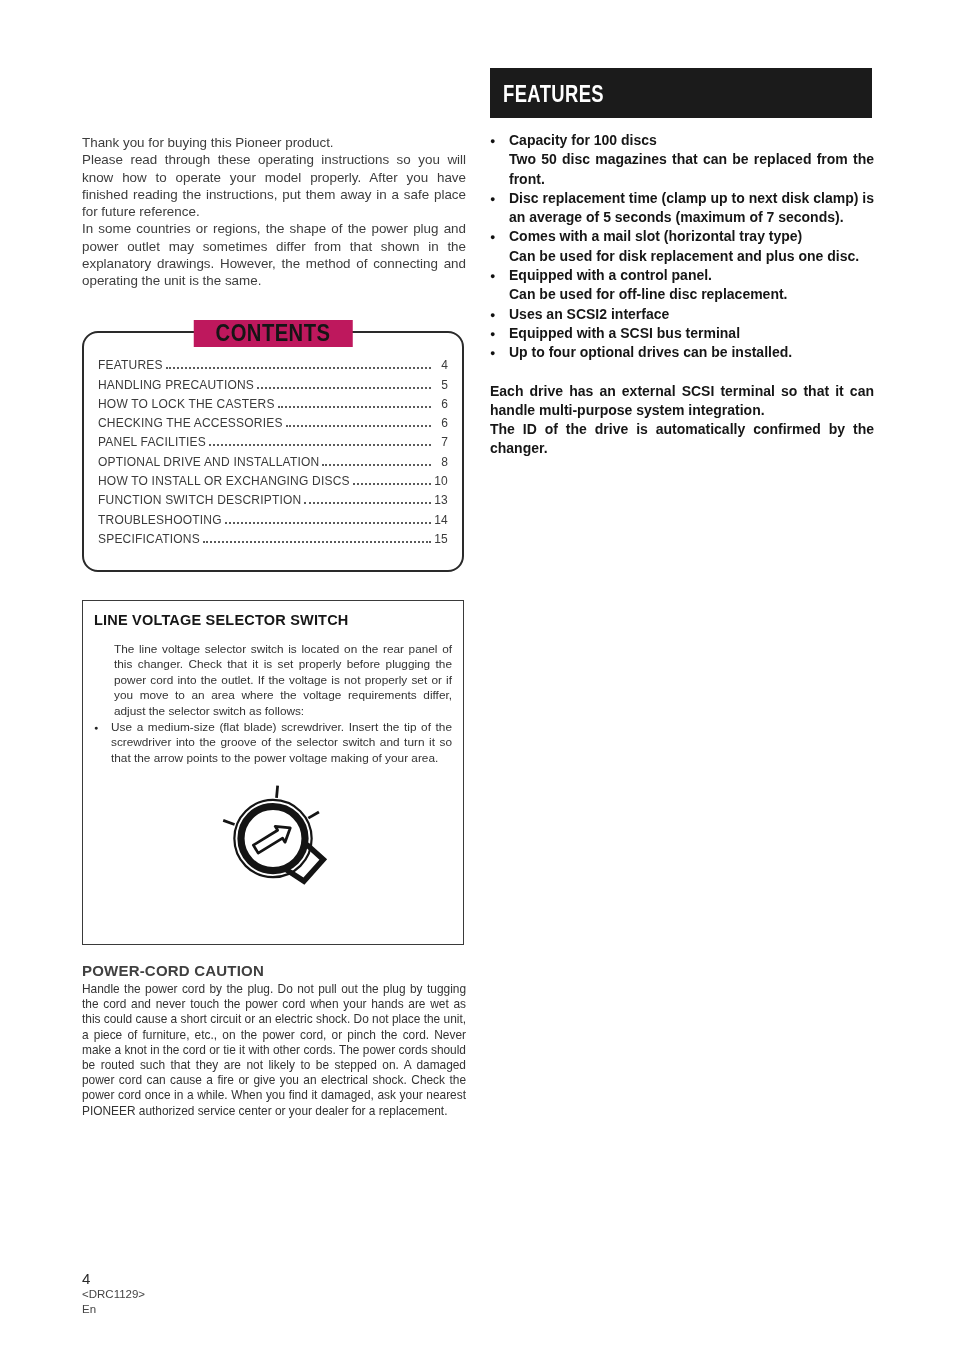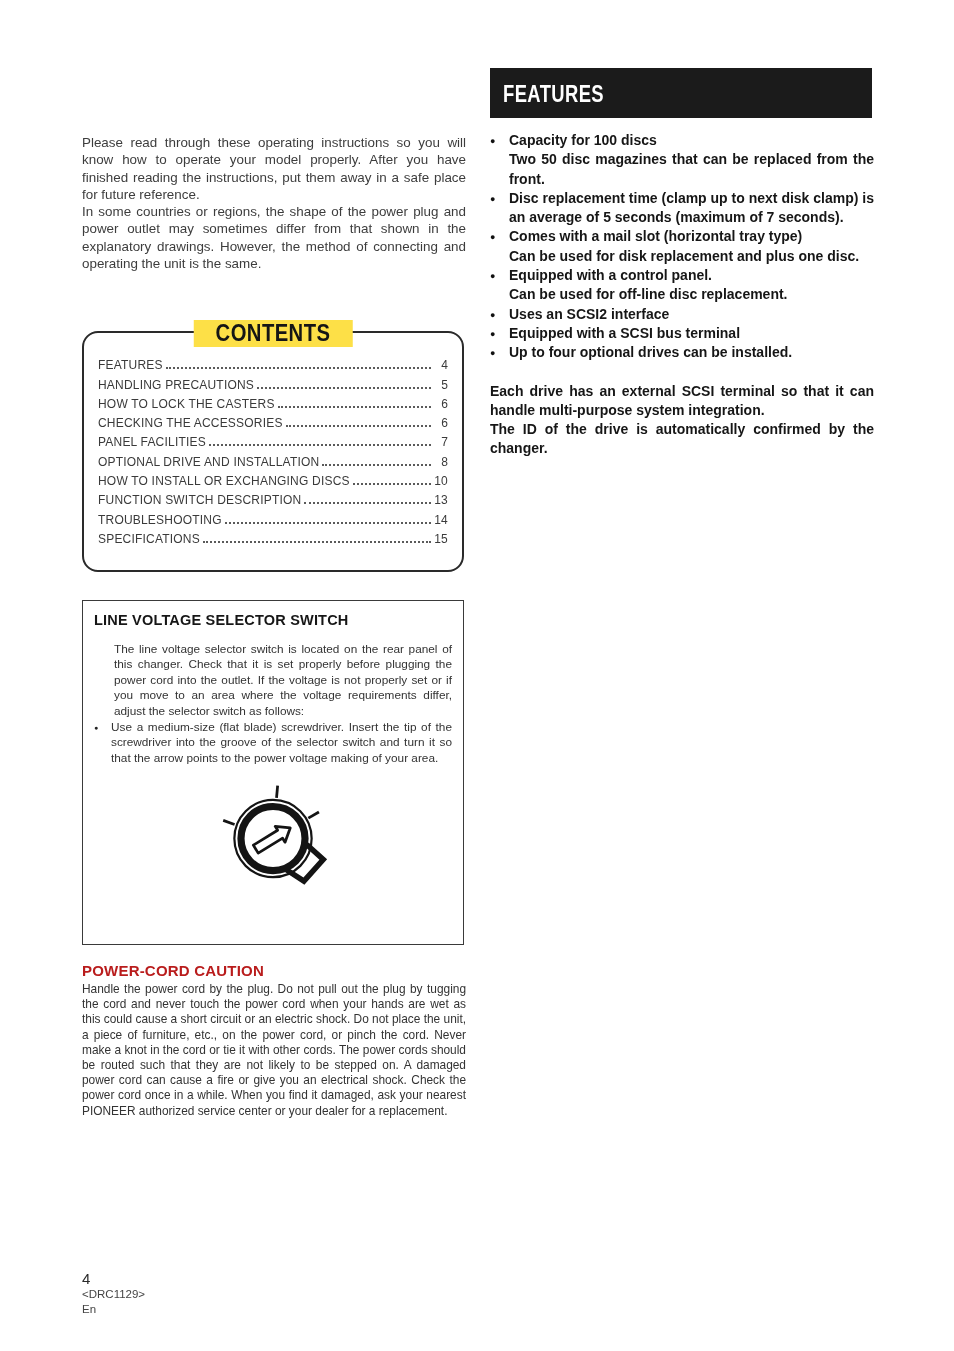--- a/index.html
+++ b/index.html
@@ -18,21 +18,21 @@
     font-size: 13.4px; line-height: 17.3px; color: #3d3d3d;
     text-align: justify;
   }
 
   .contents-box {
     position: absolute; left: 82px; top: 331px; width: 382px; height: 241px;
     border: 2px solid #2a2a2a; border-radius: 16px;
   }
   .contents-title-wrap {
     position: absolute; top: -13px; left: 50%; transform: translateX(-50%);
-    background: #fde047; padding: 0 14px; white-space: nowrap;
+    background: #be185d; padding: 0 14px; white-space: nowrap;
   }
   .contents-title {
     display: inline-block;
     font-size: 23px; font-weight: 700; color: #151515;
     transform: scaleX(0.88); transform-origin: center;
     letter-spacing: 0.5px;
   }
   .toc { list-style: none; padding: 22px 14px 0 14px; }
   .toc-row {
     display: flex; align-items: flex-end;
@@ -67,21 +67,21 @@
     padding-top: 4px; text-align: left;
   }
   .small-bullets .bullet-text {
     flex: 1; font-size: 11.8px; line-height: 15.4px; color: #333;
     text-align: justify;
   }
   .knob-wrap { text-align: center; margin-top: 14px; }
 
   .power-cord { position: absolute; left: 82px; top: 962px; width: 384px; }
   .power-cord-title {
-    font-size: 15px; font-weight: 700; color: #b91c1c; margin-bottom: 3px;
+    font-size: 15px; font-weight: 700; color: #404040; margin-bottom: 3px;
     letter-spacing: 0.2px;
   }
   .power-cord-body {
     font-size: 11.9px; line-height: 15.2px; color: #333;
     text-align: justify;
   }
 
   .page-footer { position: absolute; left: 82px; top: 1270px; color: #3c3c3c; }
   .page-number { font-size: 15px; line-height: 17px; color: #2a2a2a; }
   .page-code { font-size: 11.5px; line-height: 15px; color: #454545; }
@@ -114,20 +114,21 @@
     font-size: 14px; font-weight: 700; color: #161616;
     line-height: 19.3px; text-align: justify; white-space: pre-line;
   }
 
   .knob-svg { display: inline-block; }
 </style>
 </head>
 <body>
 
 <div class="intro">
+  <p>Thank you for buying this Pioneer product.</p>
   <p>Please read through these operating instructions so you will know how to operate your model properly.  After you have finished reading the instructions, put them away in a safe place for future reference.</p>
   <p>In some countries or regions, the shape of the power plug and power outlet may sometimes differ from that shown in the explanatory drawings.  However, the method of connecting and operating the unit is the same.</p>
 </div>
 
 <div class="contents-box">
   <div class="contents-title-wrap">
     <span class="contents-title">CONTENTS</span>
   </div>
   <ul class="toc">
     <li class="toc-row">

